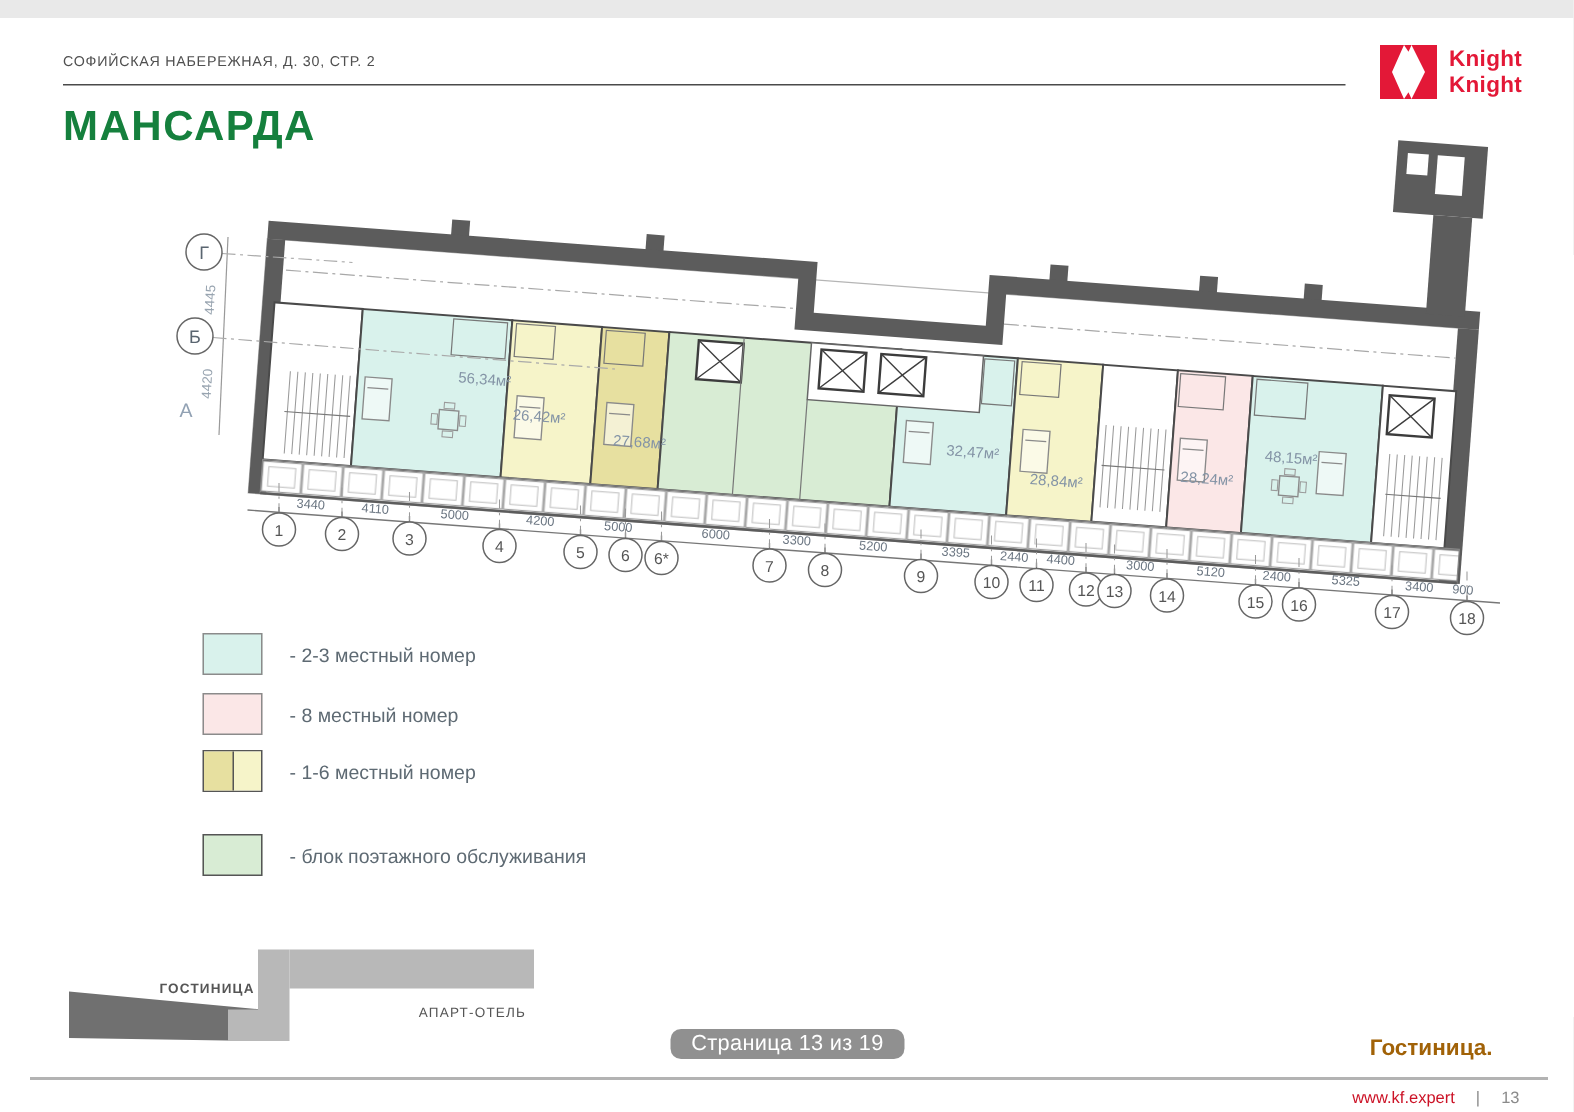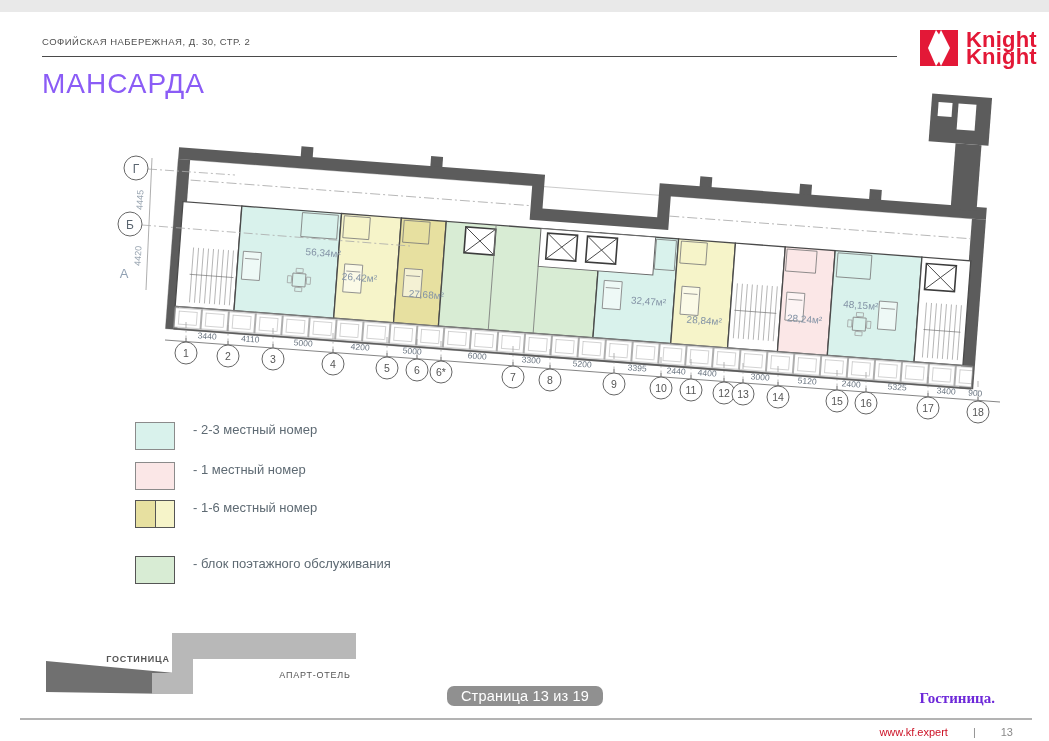--- a/index.html
+++ b/index.html
@@ -4,39 +4,39 @@
 <style>
   html,body{margin:0;padding:0;background:#e9e9e9;}
   #canvas{
     position:relative;width:1049px;height:741px;background:#ffffff;
     font-family:"Liberation Sans", sans-serif;overflow:hidden;margin:12px auto;
   }
   
   .address{position:absolute;left:42px;top:24px;font-size:9.5px;letter-spacing:.5px;color:#4f4f4f;}
   .header-rule{position:absolute;left:42px;top:44px;width:855px;height:1px;background:#4a4a4a;}
   .logo{position:absolute;left:920px;top:18px;display:flex;align-items:center;gap:8px;}
-  .logo-text{font-weight:bold;font-size:22px;line-height:17px;letter-spacing:.2px;}
-  .page-title{position:absolute;left:42px;top:56px;font-size:28px;font-weight:normal;color:#8b5cf6;letter-spacing:1px;}
+  .logo-text{font-weight:bold;font-size:15px;line-height:17px;letter-spacing:.2px;}
+  .page-title{position:absolute;left:42px;top:56px;font-size:28px;font-weight:bold;color:#15803d;letter-spacing:1px;}
   
   .legend{position:absolute;left:135px;top:410px;}
-  .legend-row{position:absolute;left:0;display:flex;align-items:flex-start;}
+  .legend-row{position:absolute;left:0;display:flex;align-items:center;}
   .swatch{width:40px;height:28px;border:1px solid #8b8b8b;box-sizing:border-box;}
   .swatch.split{display:flex;border:1px solid #555;}
   .swatch.split div{flex:1;height:100%;}
   .swatch.split div:first-child{border-right:1px solid #555;}
   .legend-label{margin-left:18px;font-size:13px;color:#5e6a73;white-space:nowrap;}
   
   .pill{
     position:absolute;left:447px;top:674px;width:156px;height:20px;border-radius:7px;
     background:rgba(138,138,138,.95);color:#ffffff;font-size:14.5px;display:flex;
     align-items:center;justify-content:center;letter-spacing:.2px;
   }
   .footer-rule{position:absolute;left:20px;top:706px;width:1012px;height:2px;background:#b3b3b3;}
-  .section-label{position:absolute;right:54px;top:678px;font-size:15px;font-weight:bold;color:#6d28d9;font-family:Liberation Serif, serif;}
-  .footer-info{position:absolute;right:36px;top:714px;font-size:11px;color:#8a8a8a;display:flex;gap:25px;align-items:center;}
+  .section-label{position:absolute;right:54px;top:678px;font-size:15px;font-weight:bold;color:#a16207;}
+  .footer-info{position:absolute;right:36px;top:714px;font-size:11px;color:#8a8a8a;display:flex;gap:14px;align-items:center;}
   .footer-site{color:#cc1226;}
   svg text{font-family:"Liberation Sans", sans-serif;}
 </style>
 </head>
 <body>
 
 <div id="canvas">
 
   <div class="address">СОФИЙСКАЯ НАБЕРЕЖНАЯ, Д. 30, СТР. 2</div>
   <div class="header-rule"></div>
@@ -297,21 +297,21 @@
     </g>
   </svg>
 
   <div class="legend">
     <div class="legend-row" style="top:0px">
       <div class="swatch" style="background:#d9f2ec"></div>
       <div class="legend-label">- 2-3 местный номер</div>
     </div>
     <div class="legend-row" style="top:40px">
       <div class="swatch" style="background:#fbe7e7"></div>
-      <div class="legend-label">- 1 местный номер</div>
+      <div class="legend-label">- 8 местный номер</div>
     </div>
     <div class="legend-row" style="top:78px">
       <div class="swatch split">
         <div style="background:#e7e0a0"></div>
           <div style="background:#f6f4c9"></div>
       </div>
       <div class="legend-label">- 1-6 местный номер</div>
     </div>
     <div class="legend-row" style="top:134px">
       <div class="swatch" style="background:#d8ecd4;border-color:#555"></div>

